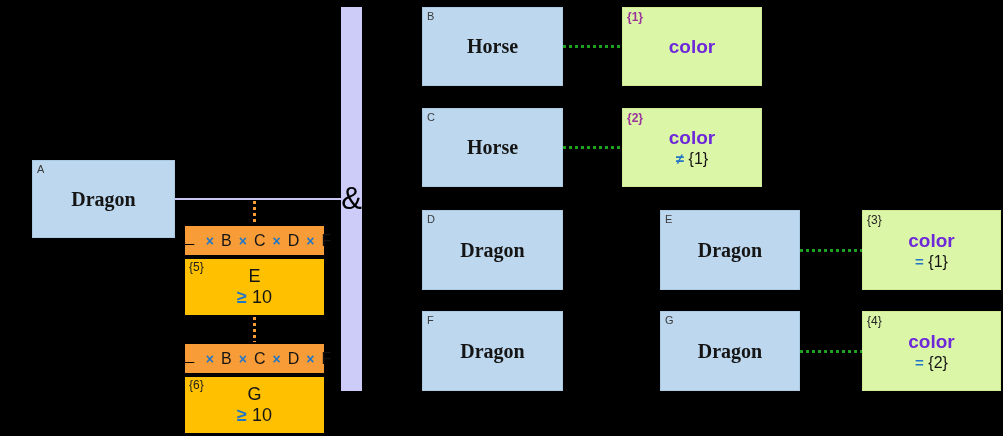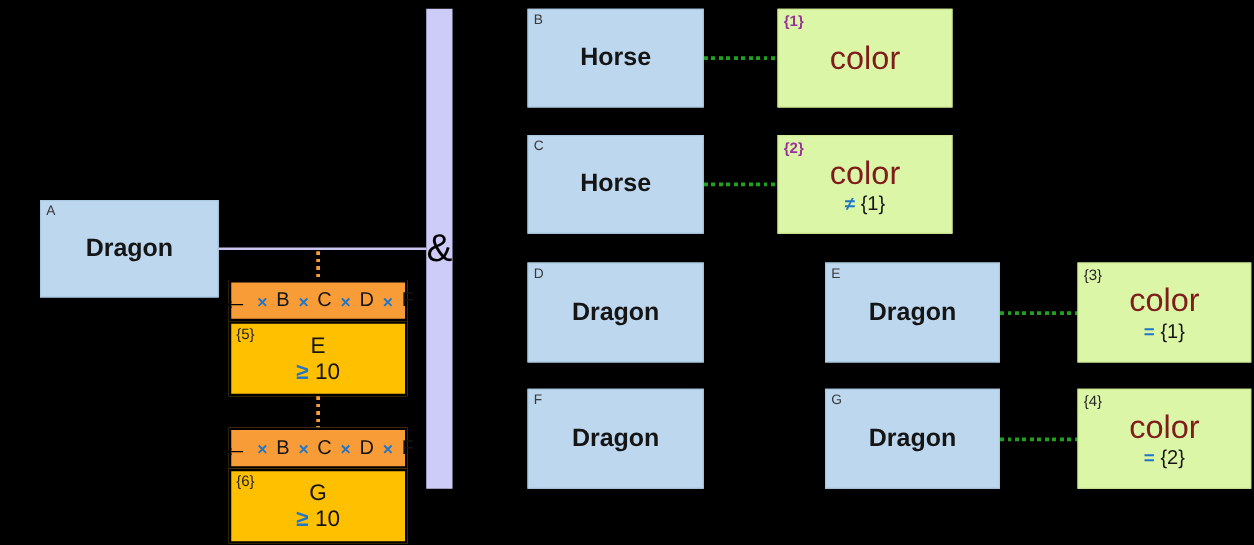--- a/index.html
+++ b/index.html
@@ -7,31 +7,31 @@
     position:relative;width:1003px;height:436px;background:#000000;
     font-family:"Liberation Sans", sans-serif;overflow:hidden;
   }
   .abs{position:absolute;box-sizing:border-box;}
 
   
   .entity{
     background:#BDD7EE;border:1px solid #aac9e2;
     display:flex;align-items:center;justify-content:center;
   }
-  .entity .main{font-weight:bold;font-size:20px;color:#151515;}
+  .entity .main{font-weight:bold;font-size:20px;color:#151515;font-family:Liberation Serif, serif;}
   .corner-id{
     position:absolute;top:2px;left:4px;font-size:11px;color:#3a3a3a;font-weight:normal;
   }
 
   
   .valuebox{
     background:#DCF6A7;border:1px solid #cfeb96;
     display:flex;flex-direction:column;align-items:center;justify-content:center;
   }
-  .valuebox .main{font-weight:normal;font-size:26px;color:#7f1d1d;}
+  .valuebox .main{font-weight:bold;font-size:19px;color:#6d28d9;}
   .valuebox .cons{font-size:16px;color:#151515;margin-top:1px;}
   .valuebox .cons .op{color:#2176C7;font-weight:bold;font-size:15px;}
   .ref-id{position:absolute;top:2px;left:4px;font-size:12px;}
   .ref-magenta{color:#993399;font-weight:bold;}
   .ref-black{color:#222222;font-weight:normal;}
 
   
   .joinbar{background:#CDCCF8;}
   .amp{color:#000;font-size:31px;line-height:31px;text-align:center;}
 

